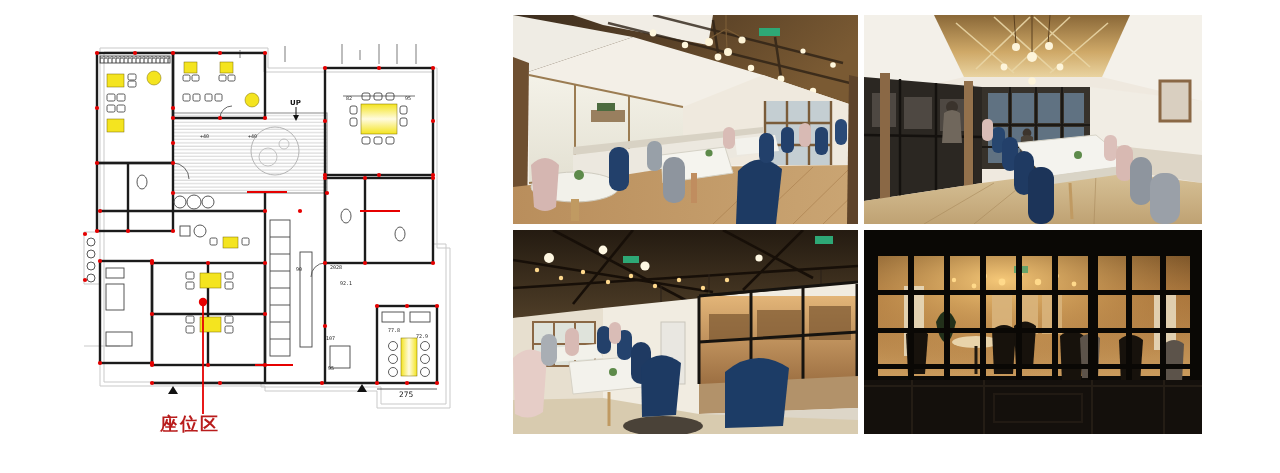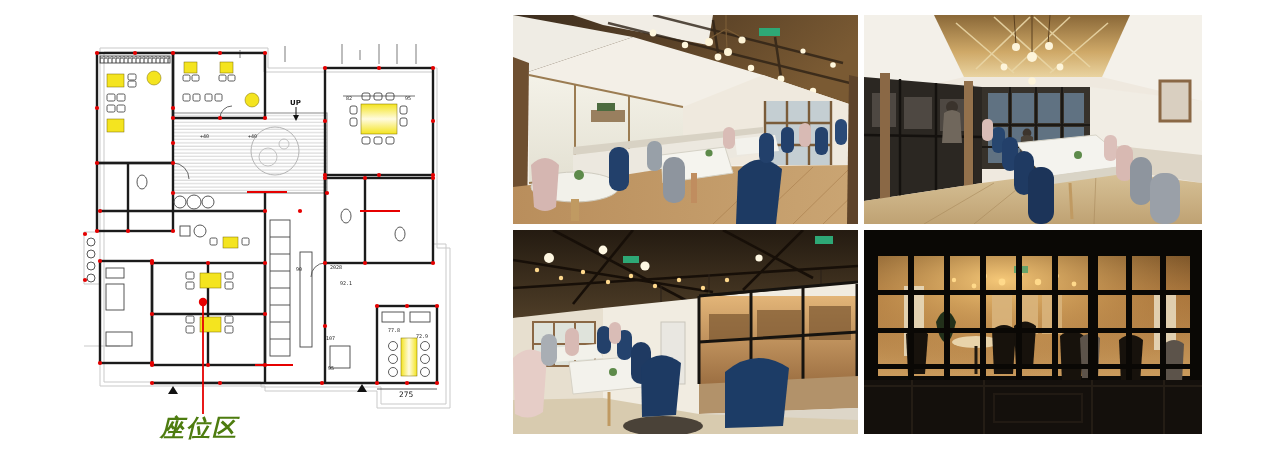--- a/index.html
+++ b/index.html
@@ -7,24 +7,23 @@
   body { font-family:"DejaVu Sans","Liberation Sans",sans-serif; }
   #canvas {
     position:relative; width:1280px; height:473px; background:#ffffff;
     overflow:hidden;
   }
   
   #plan-wrap { position:absolute; left:60px; top:16px; width:420px; height:440px; }
   #plan-svg { position:absolute; left:0; top:0; }
   #seating-label {
     position:absolute; left:100px; top:396px; width:180px;
-    font-size:24px; font-weight:bold; color:#4d7c0f;
+    font-size:18px; font-weight:bold; color:#b91c1c;
     letter-spacing:2px;
     font-family:"DejaVu Sans","Liberation Sans",sans-serif;
-    font-style:italic;
   }
   .dim-text { font-size:5px; fill:#222; font-family:"DejaVu Sans Mono","Liberation Mono",monospace; }
   .dim-big  { font-size:7.5px; fill:#111; font-family:"DejaVu Sans","Liberation Sans",sans-serif; }
   .up-text  { font-size:7px; font-weight:bold; fill:#111; }
   
   .photo { position:absolute; overflow:hidden; background:#111; }
   #photo-1 { left:513px; top:15px;  width:345px; height:209px; }
   #photo-2 { left:864px; top:15px;  width:338px; height:209px; }
   #photo-3 { left:513px; top:230px; width:345px; height:204px; }
   #photo-4 { left:864px; top:230px; width:338px; height:204px; }

